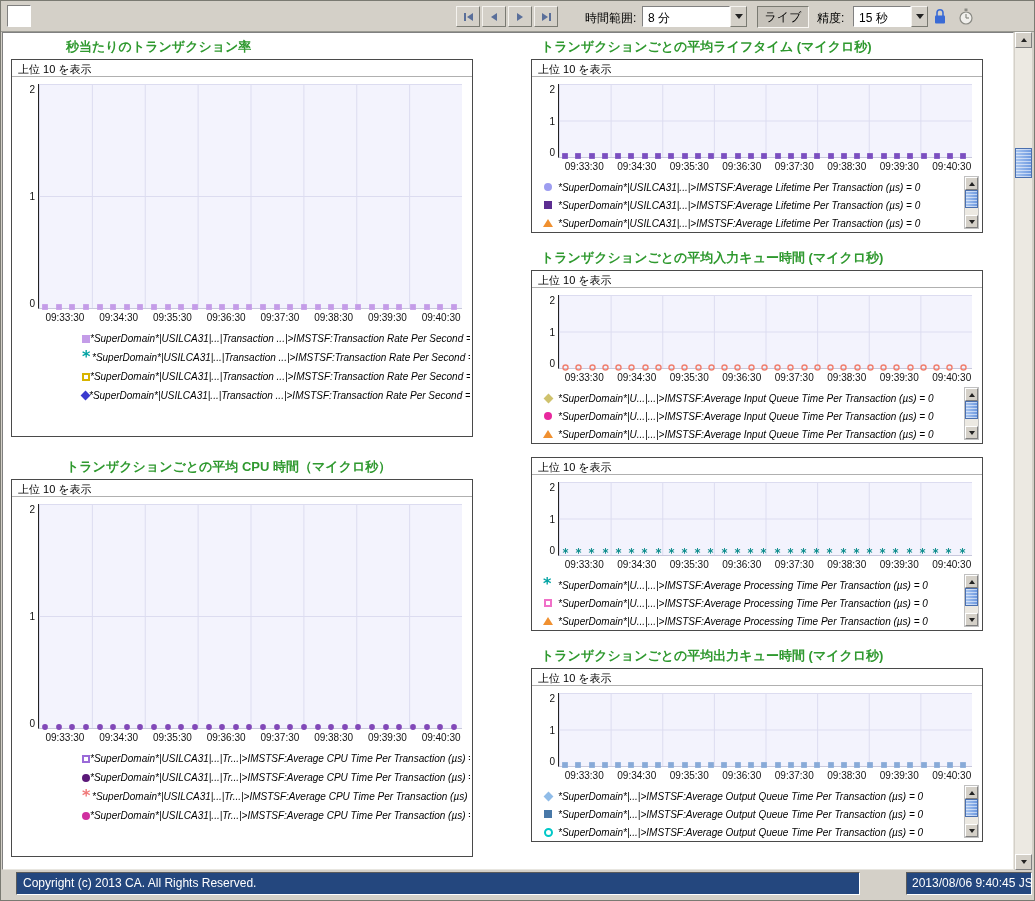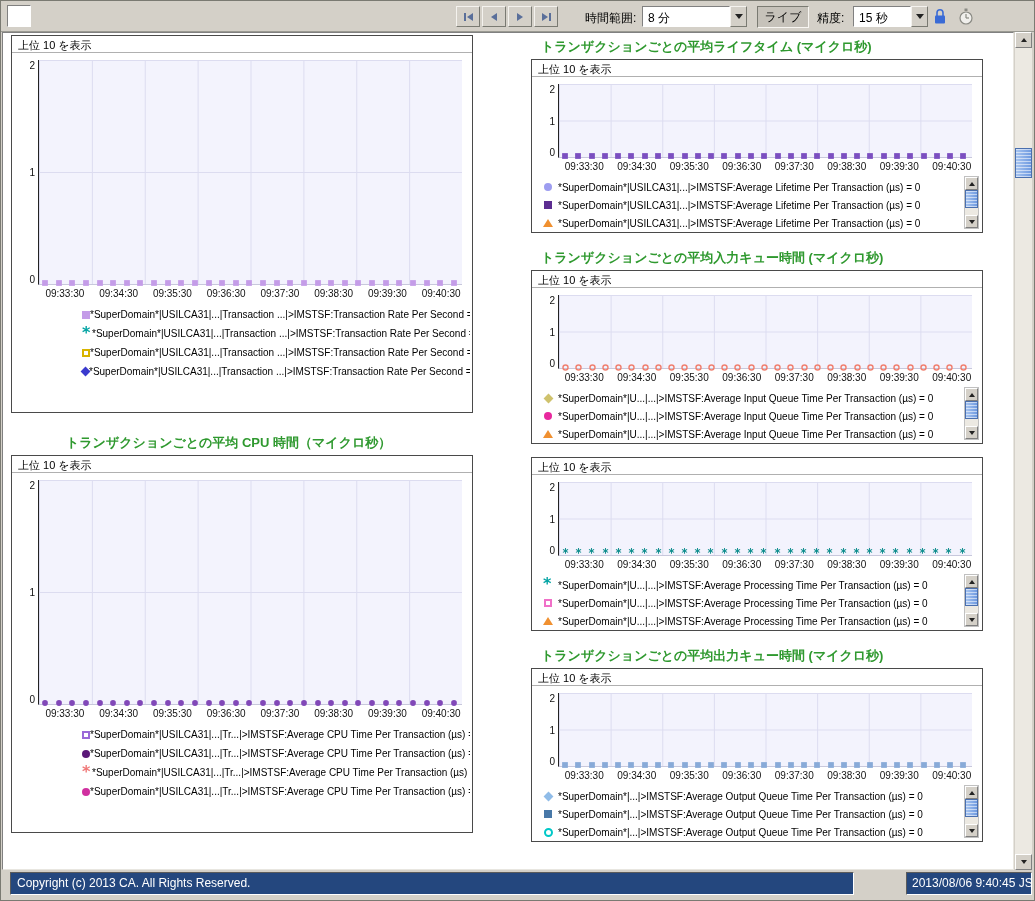--- a/index.html
+++ b/index.html
@@ -70,21 +70,21 @@
     background-color:#f3f3fd;
     background-image: linear-gradient(to right,#dcdcf0 1px,transparent 1px),
                       linear-gradient(to bottom,#dcdcf0 1px,transparent 1px);
     background-size: 12.5% 50%; }
   .markers-row { position:absolute; left:2px; right:1%; bottom:-4px;
     display:flex; justify-content:space-between; align-items:center; height:10px; }
   .markers-row .lm { transform:scale(.72); }
   .x-labels { display:flex; margin-left:26px; margin-right:4px; font-size:10px; color:#111; height:15px; padding-top:3px; }
   .x-labels span { flex:1; text-align:center; white-space:nowrap; }
 
-  .legend { position:relative; padding:5px 2px 2px 0; }
+  .legend { position:relative; padding:5px 2px 2px 0;font-style:italic; }
   #col-left  .legend { height:112px; }
   #col-right .legend { height:59px; }
   .legend-items { overflow:hidden; height:100%; }
   #col-left  .legend-items { padding-left:70px; }
   #col-right .legend-items { padding-left:6px; }
   .legend-row { display:flex; align-items:center; height:19px; }
   #col-right .legend-row { height:18px; }
   .legend-marker-cell { width:20px; display:flex; justify-content:center; align-items:center; }
   .legend-text { font-size:10px; color:#000; white-space:nowrap; }
 
@@ -118,21 +118,21 @@
   #vscroll { position:absolute; left:1015px; top:32px; width:17px; height:838px;
     background:#ece9e2; display:flex; flex-direction:column; }
   #vscroll .sb-btn { height:16px; }
   #vscroll .sb-thumb { top:100px; height:30px; }
 
   
   #statusbar { position:absolute; left:2px; top:872px; width:1030px; height:23px; }
   .status-seg { position:absolute; top:0; height:23px; background:#24477e; color:#fff;
     font-size:12px; line-height:21px; border:1px solid; border-color:#5b5b5b #fff #fff #5b5b5b;
     white-space:nowrap; overflow:hidden; }
-  #status-left  { left:8px; width:844px; padding-left:6px; }
+  #status-left  { left:14px; width:844px; padding-left:6px; }
   #status-right { left:904px; width:126px; padding-left:5px; }
 </style>
 </head>
 <body>
 
 <div id="app">
 
   <div id="toolbar">
     <div class="tb-left-box"></div>
     <div class="nav-group">
@@ -178,20 +178,21 @@
           <circle cx="8" cy="10" r="6" fill="#f0efec" stroke="#8a8a84" stroke-width="1.2"></circle>
           <line x1="8" y1="10" x2="8" y2="6" stroke="#8a8a84" stroke-width="1.2"></line>
           <line x1="8" y1="10" x2="11" y2="10" stroke="#8a8a84" stroke-width="1.2"></line>
         </svg>
     </span>
   </div>
 
   <div id="main">
     <div id="col-left">
         <div class="chart-block">
+    <div class="chart-title">秒当たりのトランザクション率</div>
     <div class="chart-panel">
       <div class="chart-subtitle">上位 10 を表示</div>
       <div class="plot-wrap">
         <div class="y-axis">
                 <span>2</span>
                 <span>1</span>
                 <span>0</span>
               </div>
         <div class="plot">
           <div class="markers-row">

